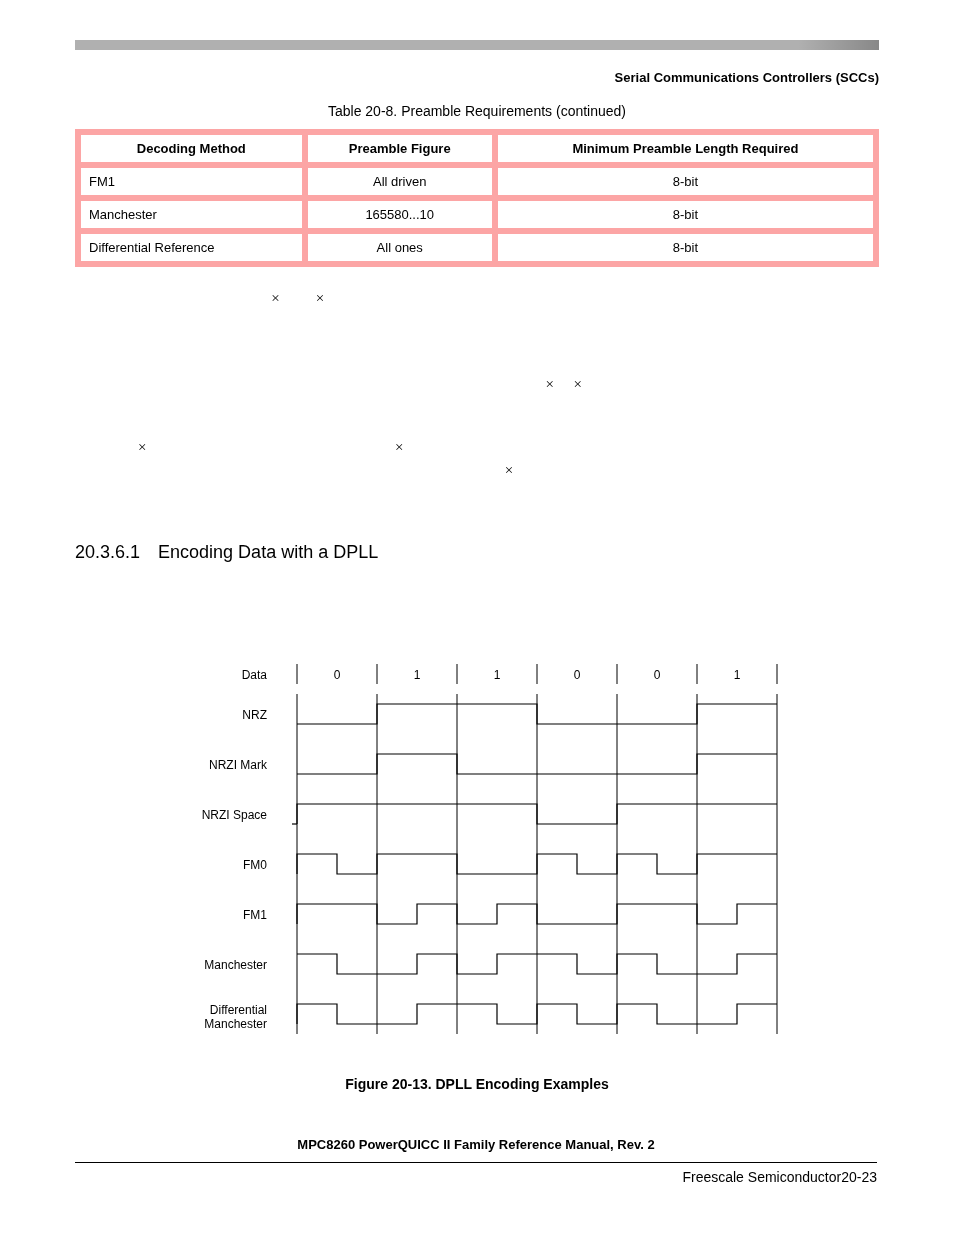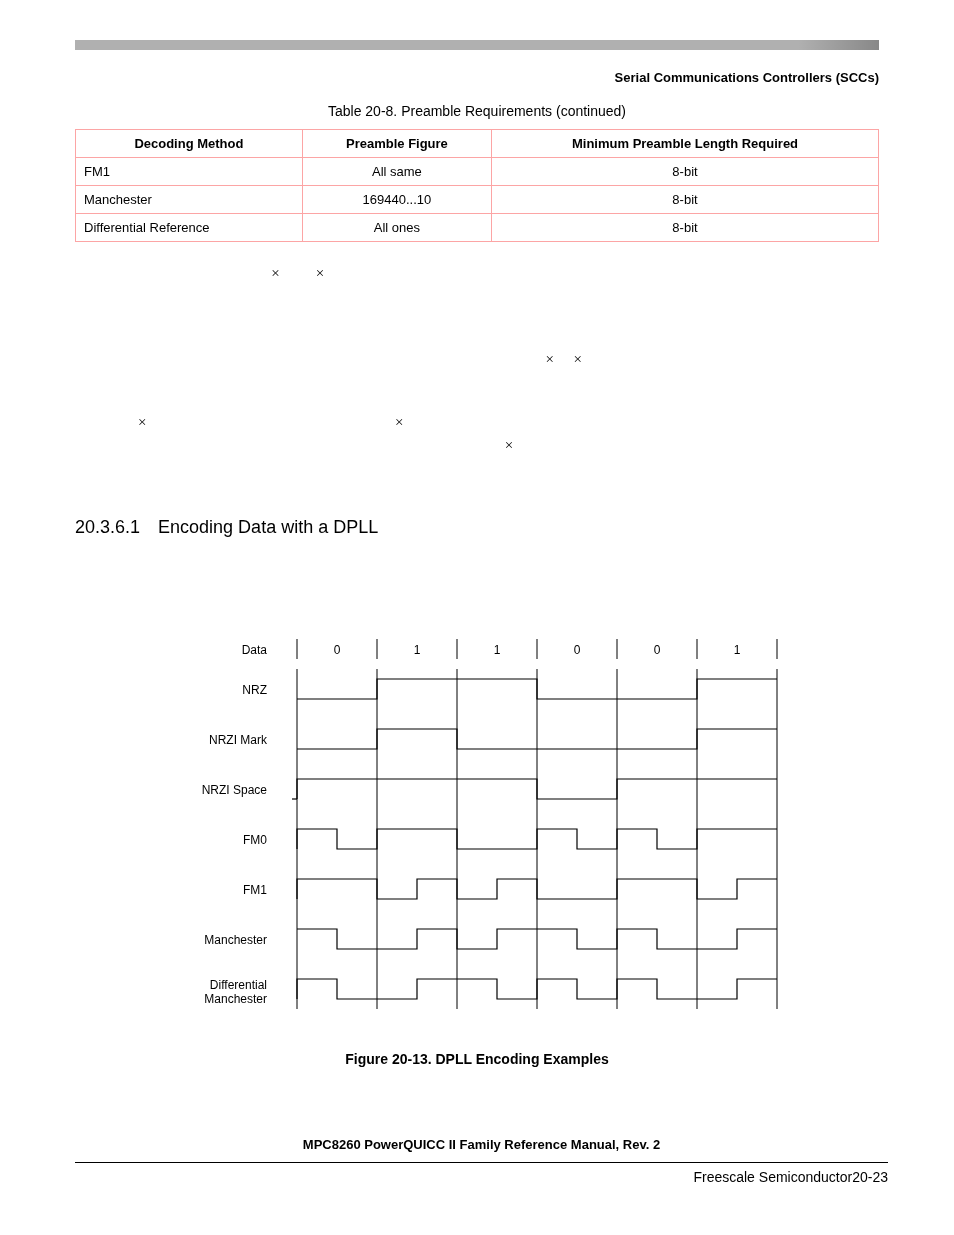--- a/index.html
+++ b/index.html
@@ -33,21 +33,21 @@
     font-size: 14px;
     font-weight: normal;
     margin-bottom: 10px;
   }
   table.preamble {
     width: 100%;
     border-collapse: collapse;
     font-size: 13px;
   }
   table.preamble th, table.preamble td {
-    border: 1px solid #fca5a5;
+    border: 6px solid #fca5a5;
     padding: 6px 8px;
   }
   table.preamble th {
     font-weight: bold;
     text-align: center;
   }
   table.preamble td.c { text-align: center; }
   table.preamble td.l { text-align: left; }
 
   .body-para {
@@ -72,21 +72,21 @@
   .figure-caption {
     font-size: 14px;
     font-weight: bold;
     text-align: center;
     margin-top: 18px;
   }
 
   .footer {
     position: absolute;
     left: 75px;
-    right: 66px;
+    right: 77px;
     bottom: 50px;
   }
   .footer .manual {
     text-align: center;
     font-size: 13px;
     font-weight: bold;
     margin-bottom: 10px;
   }
   .footer .rule {
     border-top: 1px solid #000;
@@ -127,26 +127,26 @@
     <thead>
       <tr>
         <th>Decoding Method</th>
         <th>Preamble Figure</th>
         <th>Minimum Preamble Length Required</th>
       </tr>
     </thead>
     <tbody>
       <tr>
         <td class="l">FM1</td>
-        <td class="c">All same</td>
+        <td class="c">All driven</td>
         <td class="c">8-bit</td>
       </tr>
       <tr>
         <td class="l">Manchester</td>
-        <td class="c">169440...10</td>
+        <td class="c">165580...10</td>
         <td class="c">8-bit</td>
       </tr>
       <tr>
         <td class="l">Differential Reference</td>
         <td class="c">All ones</td>
         <td class="c">8-bit</td>
       </tr>
     </tbody>
   </table>
 

